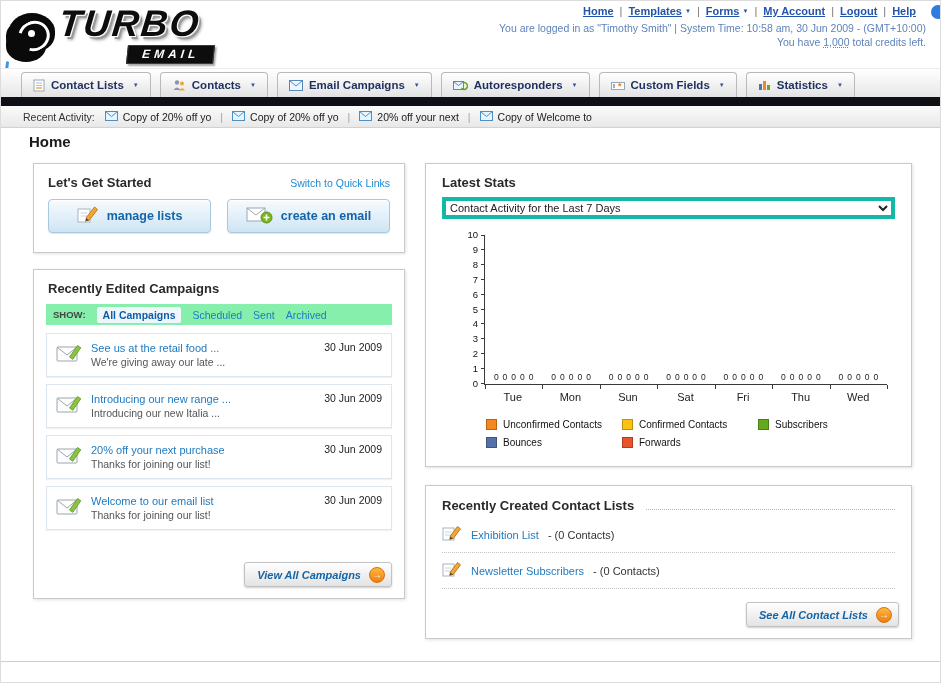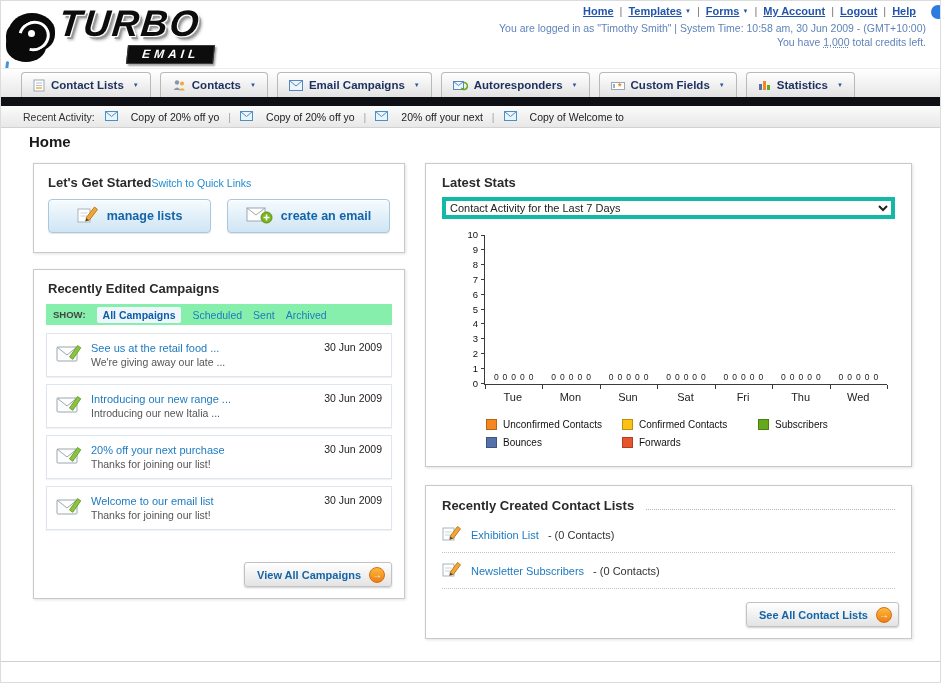--- a/index.html
+++ b/index.html
@@ -56,33 +56,33 @@
   .tab .caret::after { font-size:6px; color:#33539c; }
   .nico { display:inline-flex; align-items:center; }
   .navbar-dark { position:absolute; top:96px; left:0; width:941px; height:9px; background:#0f0f16; }
 
   
   .activity-bar { position:absolute; top:105px; left:0; width:941px; height:22px;
             background:linear-gradient(#fbfbfb,#e8e8e8); border-bottom:1px solid #d2d2d2;
             display:flex; align-items:center; padding-left:22px; font-size:10.5px; color:#222;
             white-space:nowrap; }
   .act-label { margin-right:10px; color:#333; }
-  .act-item { display:inline-flex; align-items:center; gap:13px; cursor:pointer; color:#222; }
+  .act-item { display:inline-flex; align-items:center; gap:5px; cursor:pointer; color:#222; }
   .sep2::before { content:"|"; color:#a5a5a5; margin:0 9px; }
 
   
   .home-title { position:absolute; top:132px; left:28px; font-size:15px; font-weight:bold; color:#1a1a1a; }
 
   .panel { position:absolute; background:#fff; border:1px solid #c9c9c9;
            box-shadow:1px 1px 3px rgba(0,0,0,0.12); }
   .panel-title { font-size:13px; font-weight:bold; color:#2a2a2a; }
 
   
   .gs-panel { left:32px; top:162px; width:372px; height:90px; }
-  .gs-head { display:flex; align-items:center; padding:11px 14px 0; }
+  .gs-head { display:flex; justify-content:space-between; align-items:center; padding:11px 14px 0;gap:32px; }
   .quick-link { font-size:10.5px; color:#1e8bd1; text-decoration:none; }
   .gs-buttons { display:flex; gap:16px; padding:9px 14px 0; }
   .gs-btn { flex:1; height:34px; display:flex; align-items:center; justify-content:center; gap:8px;
             background:linear-gradient(#f6fbfe,#cfe5f4); border:1px solid #a9c8de; border-radius:4px;
             font-size:12.5px; font-weight:bold; color:#1465a8; cursor:pointer;
             box-shadow:inset 0 1px 0 #fff, 0 1px 1px rgba(0,0,0,0.1); }
 
   
   .camp-panel { left:32px; top:268px; width:372px; height:330px; }
   .camp-panel .panel-title { padding:11px 14px 8px; }
@@ -96,21 +96,21 @@
                border:1px solid #dde6ee; border-radius:0; margin-bottom:7px; padding:4px 9px;
                background:#fff; box-shadow:0 1px 1px rgba(0,0,0,0.05); cursor:pointer; }
   .camp-text { display:flex; flex-direction:column; gap:2px; }
   .camp-title { font-size:11px; color:#1e7ac0; text-decoration:none; }
   .camp-sub { font-size:10.5px; color:#555; }
   .camp-date { position:absolute; top:7px; right:9px; font-size:10.5px; color:#222; }
 
   .action-btn { position:absolute; right:12px; bottom:11px; display:flex; align-items:center; gap:8px;
                 height:25px; padding:0 6px 0 12px; background:linear-gradient(#ffffff,#e3e3e3);
                 border:1px solid #c2c2c2; border-radius:3px; font-size:11px; font-weight:bold;
-                color:#1465a8; cursor:pointer; box-shadow:0 1px 2px rgba(0,0,0,0.2); }
+                color:#1465a8; cursor:pointer; box-shadow:0 1px 2px rgba(0,0,0,0.2);font-style:italic; }
   .arrow-circle { width:16px; height:16px; border-radius:50%;
                   background:linear-gradient(#fdb93e,#ee7d14); border:1px solid #d96f0c;
                   display:flex; align-items:center; justify-content:center; }
   .arrow-circle::before { content:"\2192"; color:#fff; font-size:10px; font-weight:bold; line-height:1; }
 
   
   .stats-panel { left:424px; top:162px; width:487px; height:304px; }
   .stats-panel .panel-title { padding:11px 16px 5px; }
   .stats-select { display:block; margin:2px 16px 0; width:calc(100% - 32px); height:22px;
                   font-size:11px; color:#222; border:4px solid #14b8a6; background:#fff; }

